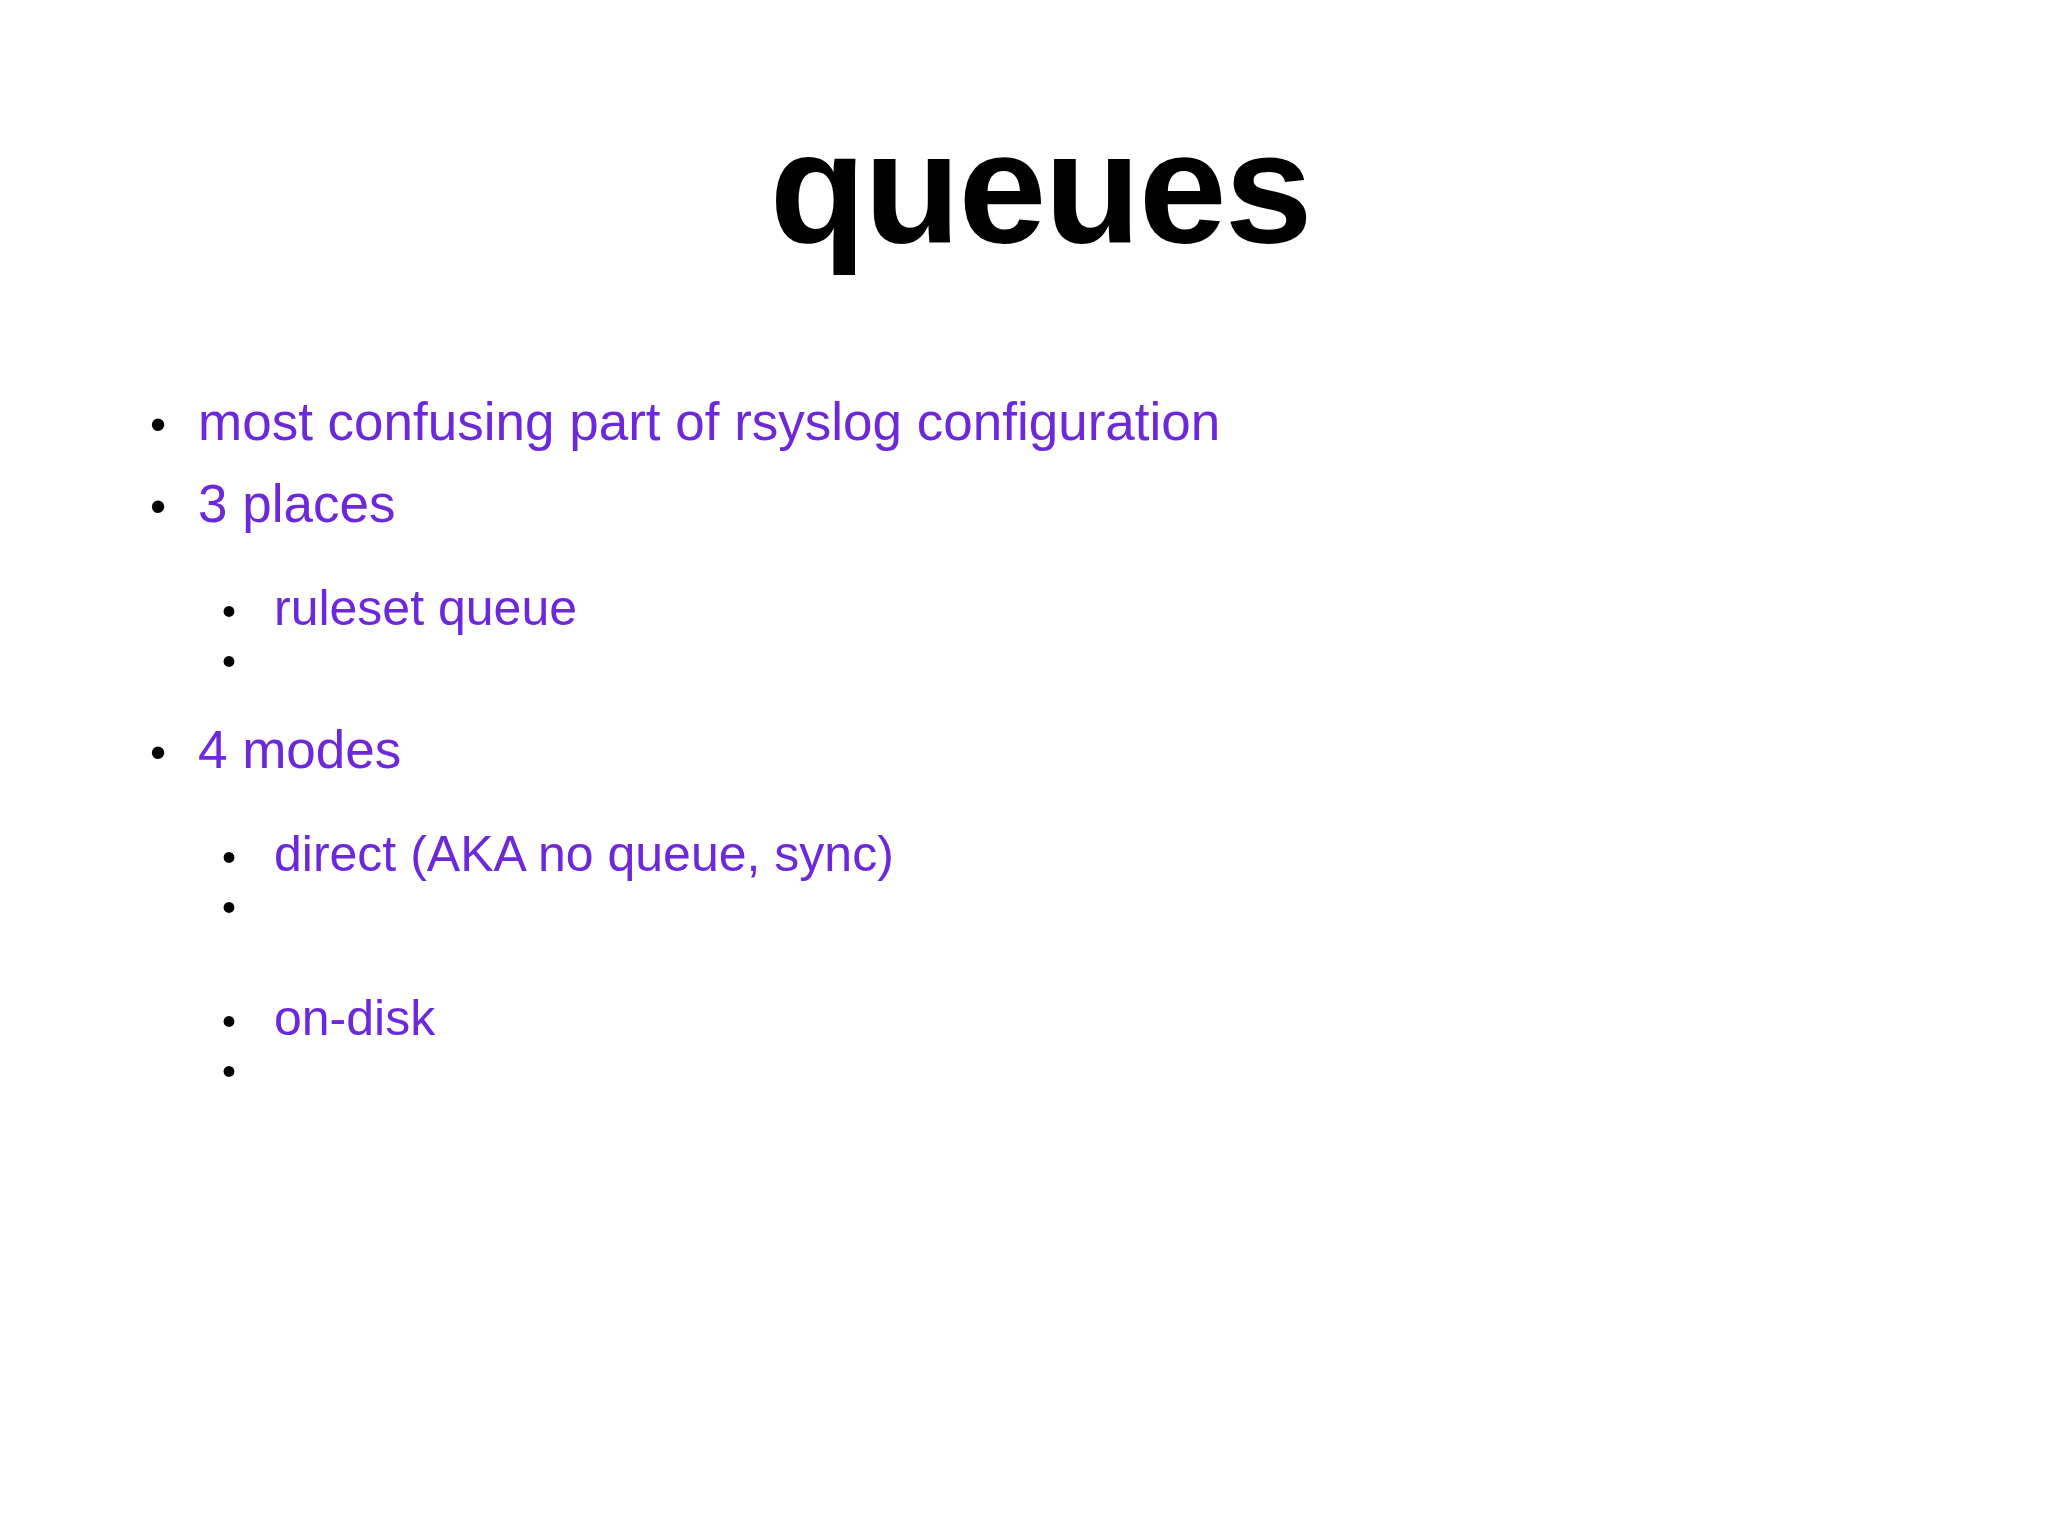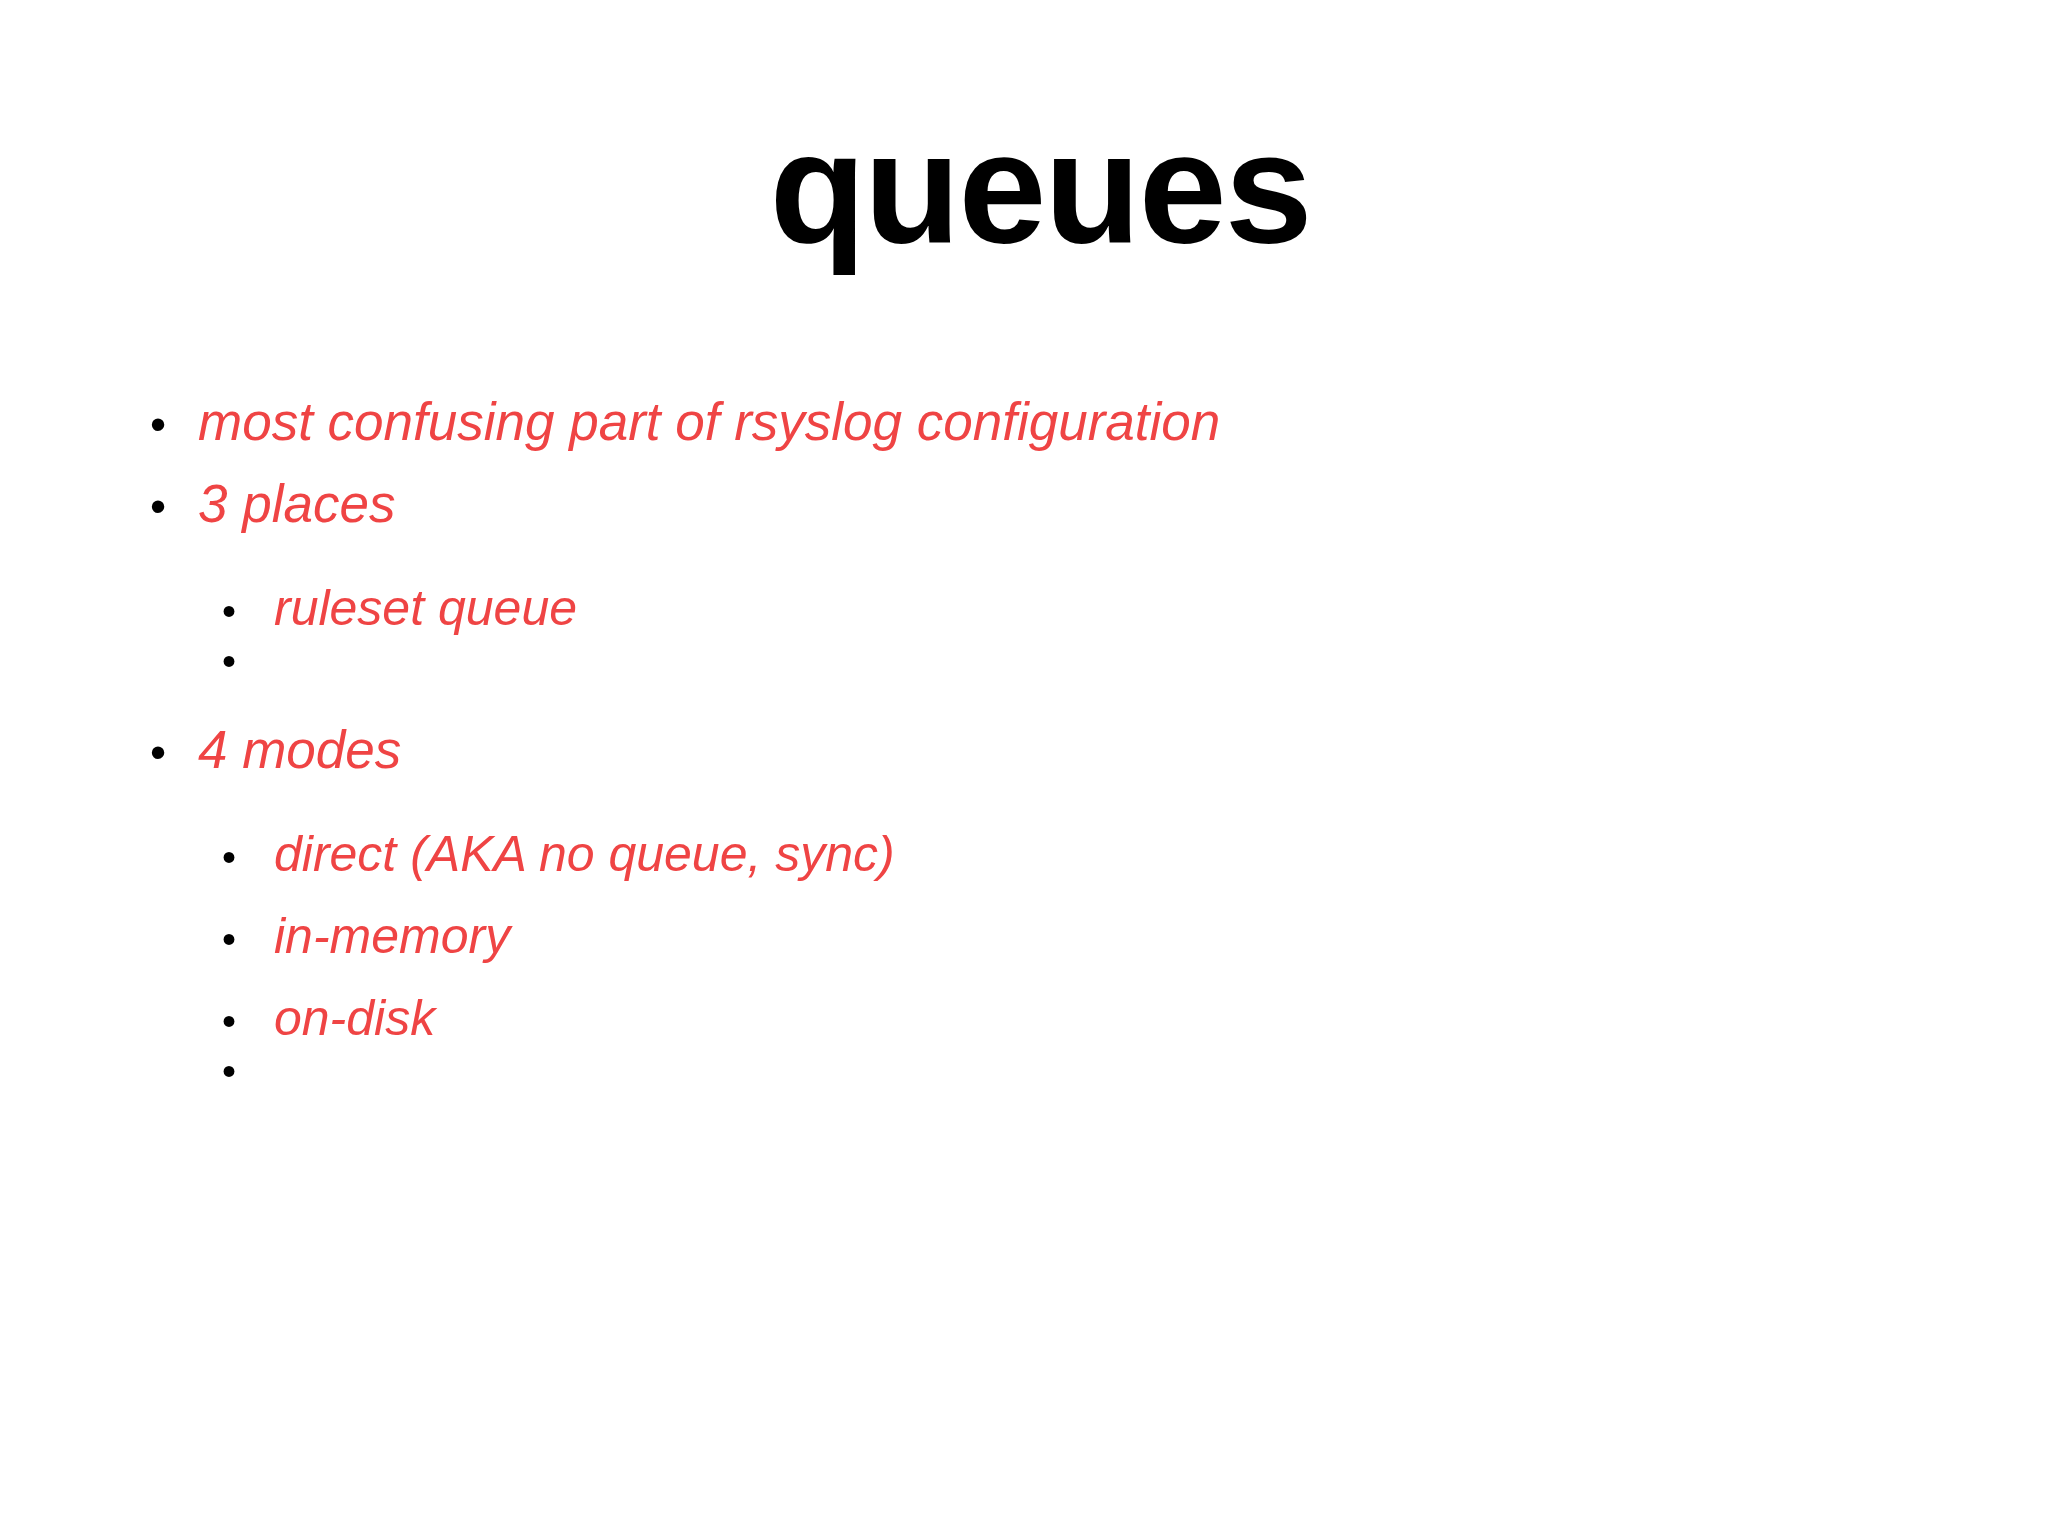--- a/index.html
+++ b/index.html
@@ -70,23 +70,22 @@
     width: 44px;
     font-size: 46px;
   }
   .level-2 .bullet-marker {
     width: 42px;
     font-size: 40px;
   }
 
   .bullet-text {
     flex: 1 1 auto;
-    color: #ef4444;
+    color: #6d28d9;
     white-space: nowrap;
-    font-style: italic;
   }
   .level-1 .bullet-text {
     font-size: 53px;
     line-height: 1.0;
     padding-left: 4px;
   }
   .level-2 .bullet-text {
     font-size: 50px;
     line-height: 1.0;
     padding-left: 10px;
@@ -126,21 +125,20 @@
       <span class="bullet-text">4 modes</span>
     </div>
 
     <div class="bullet-row level-2">
       <span class="bullet-marker">•</span>
       <span class="bullet-text">direct (AKA no queue, sync)</span>
     </div>
 
     <div class="bullet-row level-2">
       <span class="bullet-marker">•</span>
-      <span class="bullet-text">in-memory</span>
     </div>
 
     <div class="bullet-row level-2">
       <span class="bullet-marker">•</span>
       <span class="bullet-text">on-disk</span>
     </div>
 
     <div class="bullet-row level-2">
       <span class="bullet-marker">•</span>
     </div>

